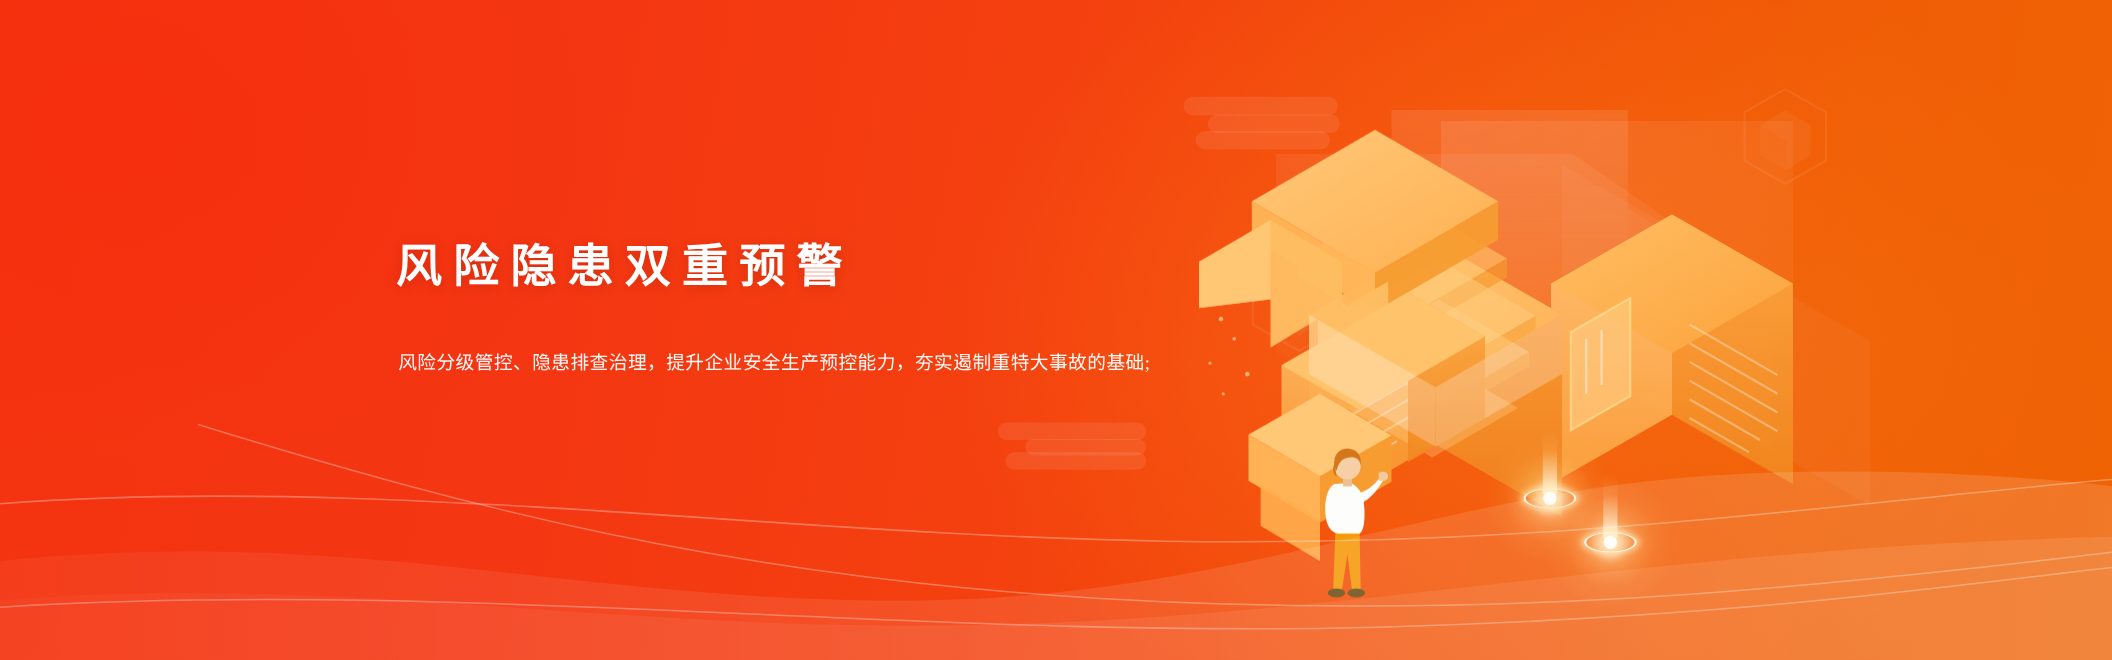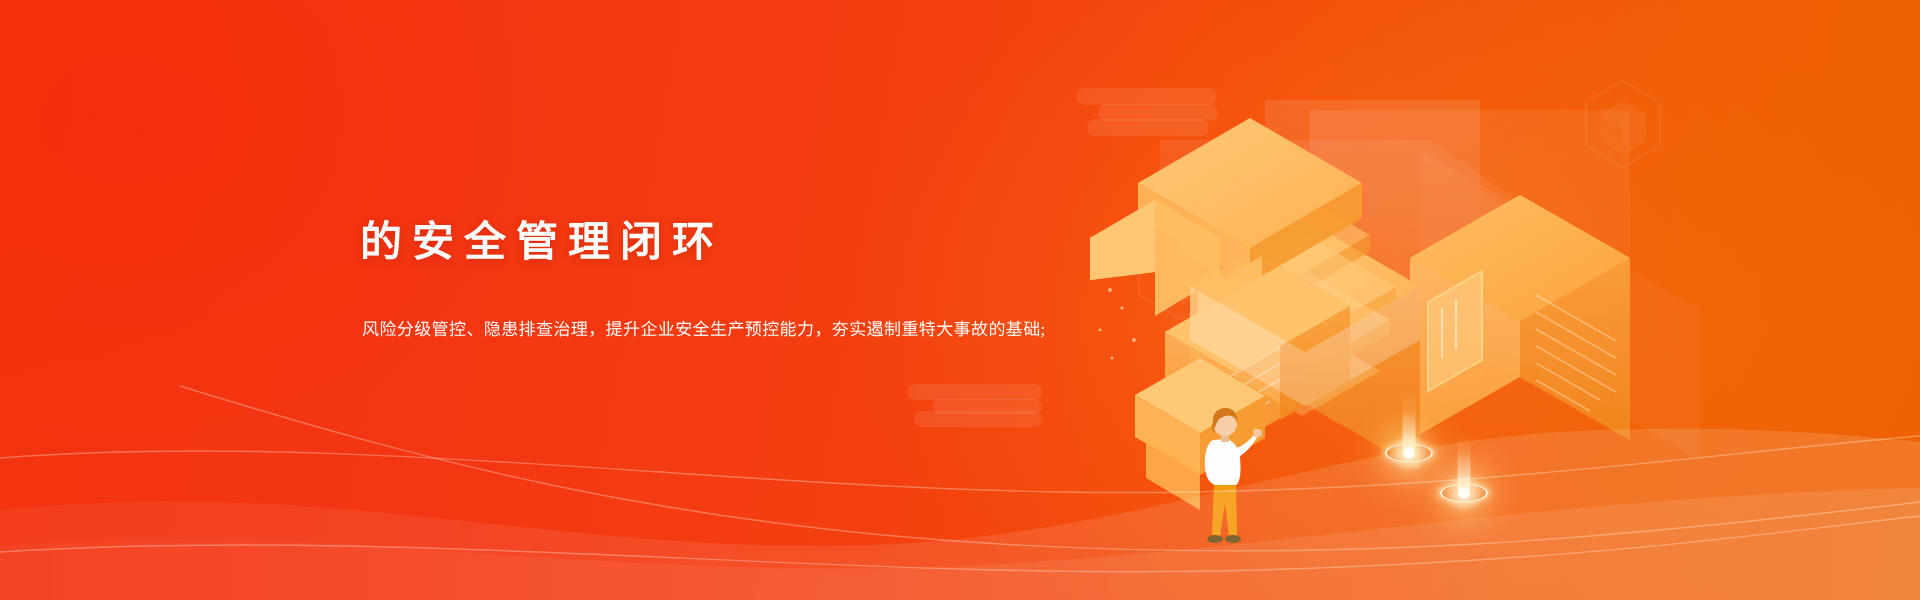--- a/index.html
+++ b/index.html
@@ -411,19 +411,19 @@
     <path d="M0,176 C300,150 560,206 900,198 C1240,190 1500,128 1920,118 L1920,230 L0,230 Z" fill="url(#waveFill2)"></path>
 
     <g fill="none" stroke="#ffffff" stroke-opacity="0.30" stroke-width="1.4">
       <path d="M0,88 C340,62 700,116 1060,122 C1420,128 1700,84 1920,66"></path>
       <path d="M180,16 C420,90 660,154 1000,174 C1340,194 1620,168 1920,132"></path>
       <path d="M0,182 C420,156 840,212 1260,200 C1600,190 1790,160 1920,146"></path>
     </g>
   </svg>
 
   <div class="copy">
-    <h1 class="headline">的安全管理闭环</h1>
+    <h1 class="headline">风险隐患双重预警</h1>
     <p class="subcopy">
       <span class="line">风险分级管控、隐患排查治理，提升企业安全生产预控能力，夯实遏制重特大事故的基础;</span>
     </p>
   </div>
 
 </div>
 
 </body></html>

